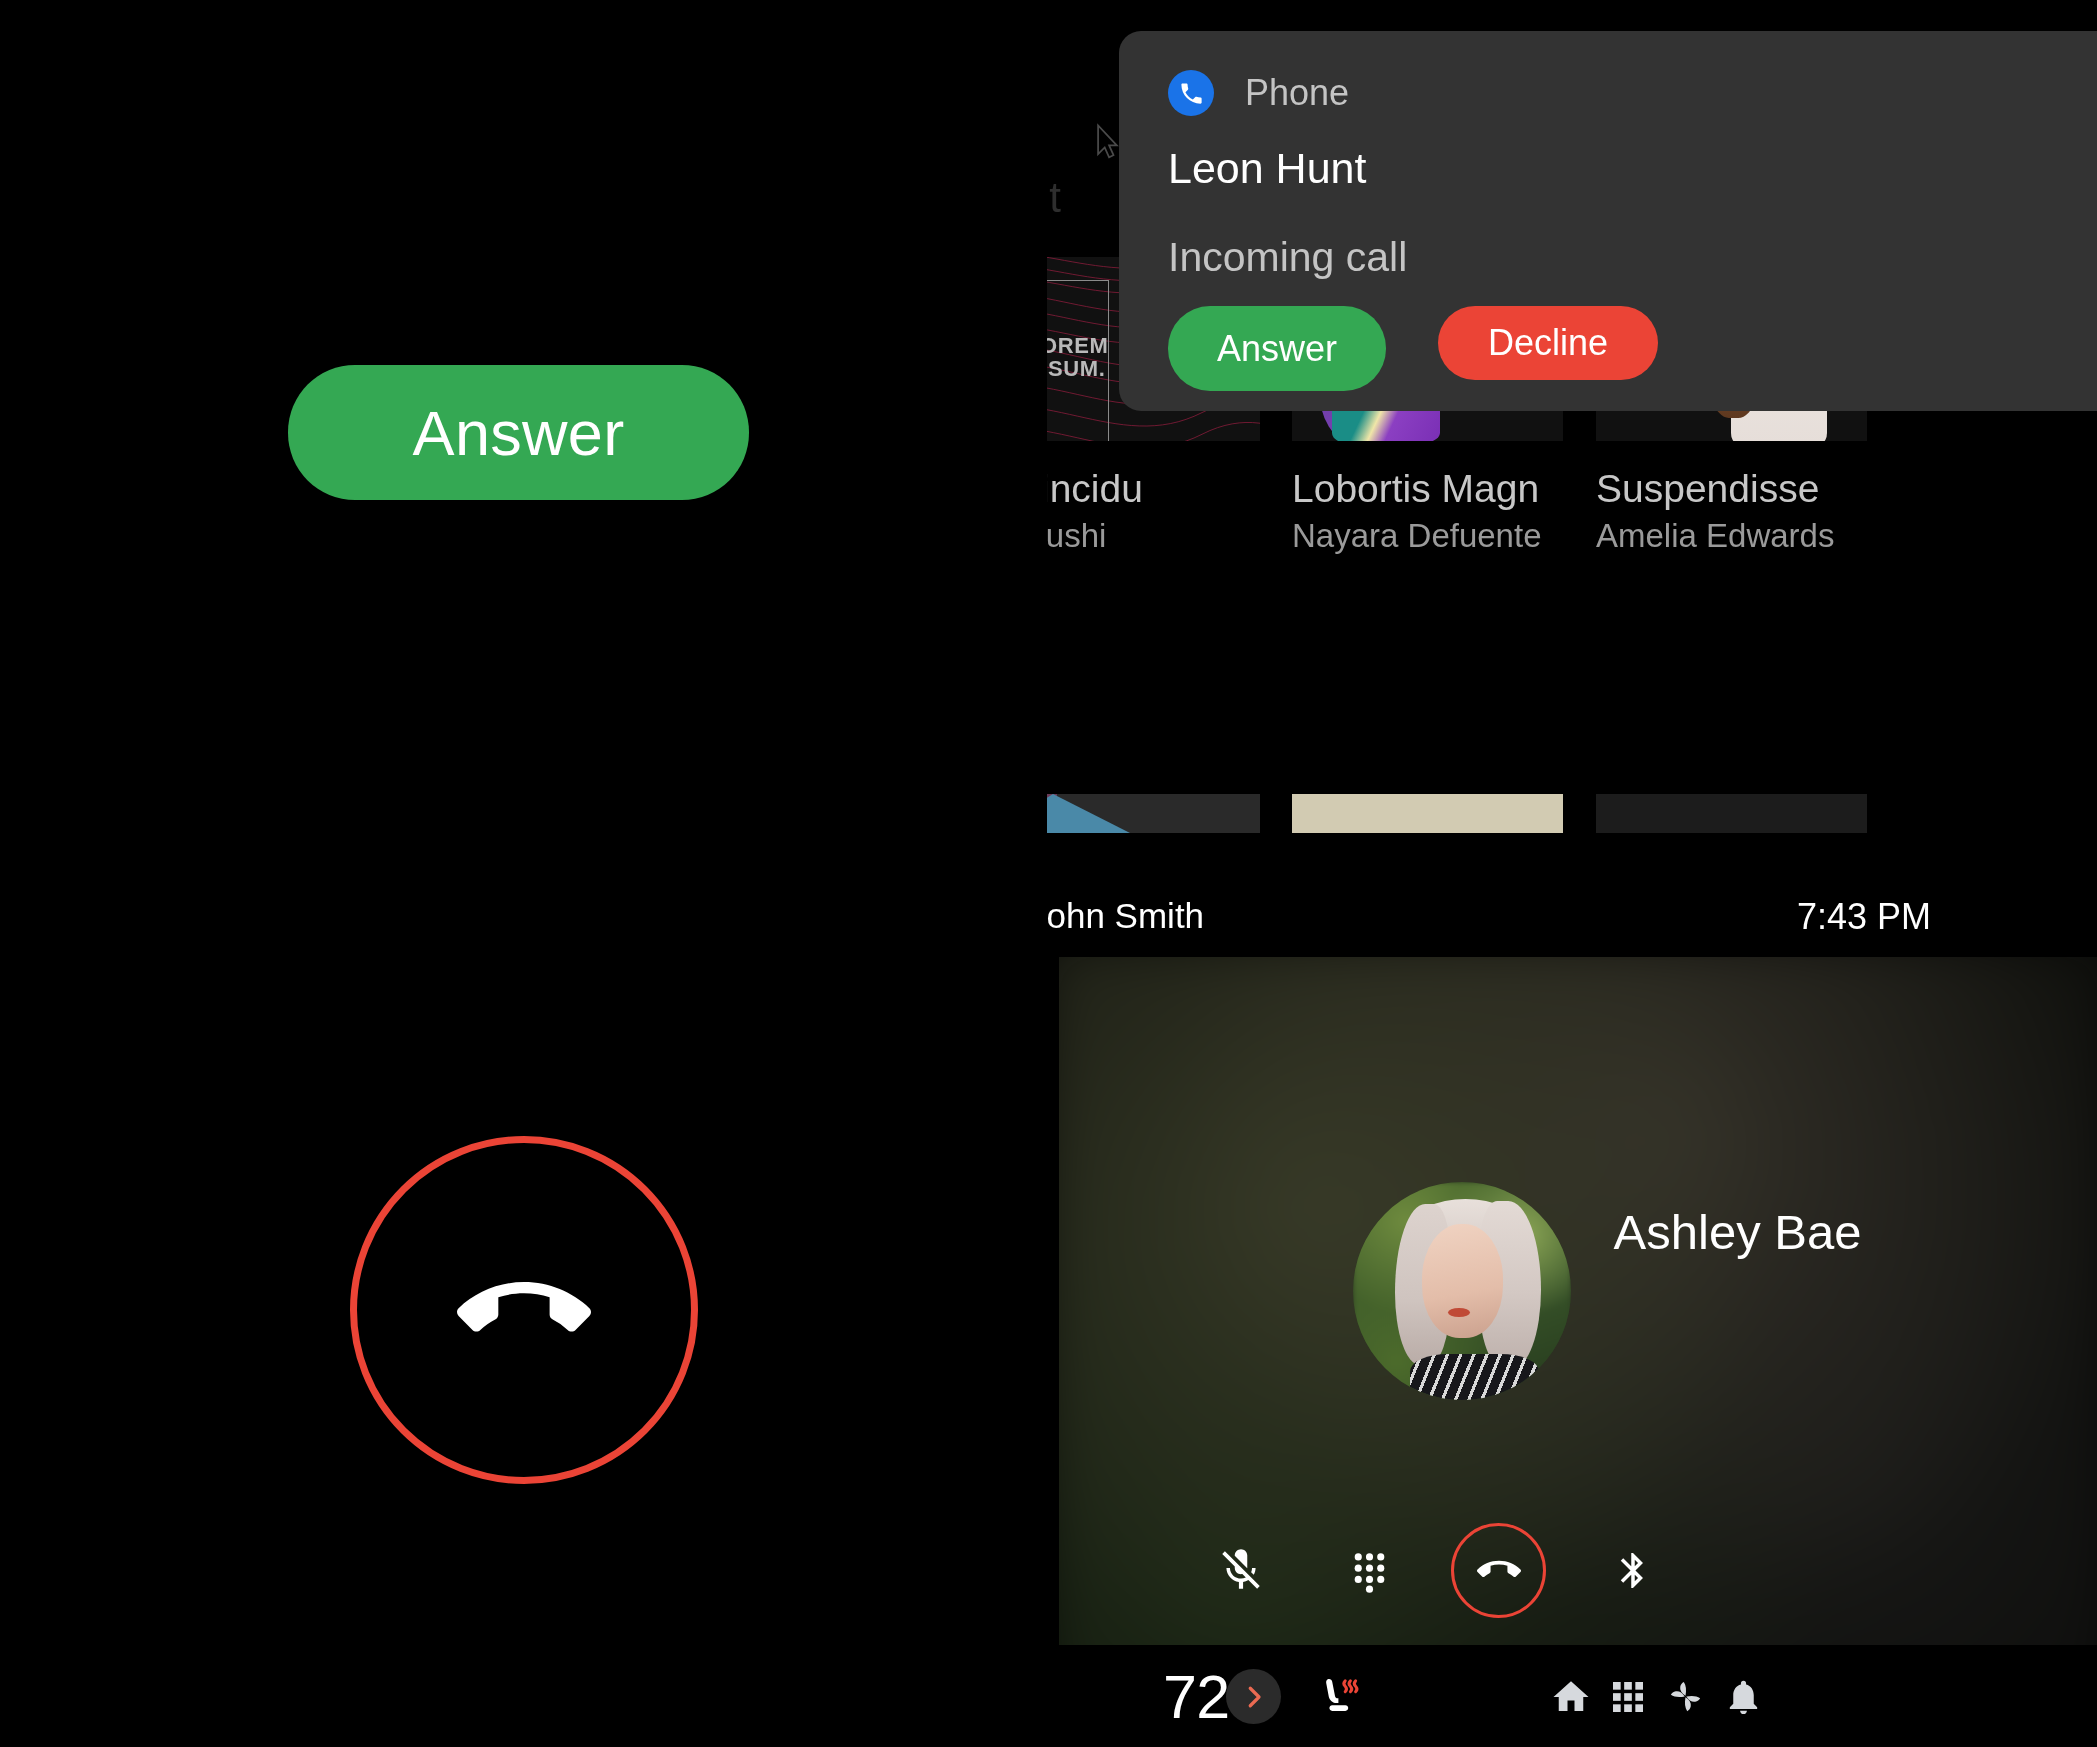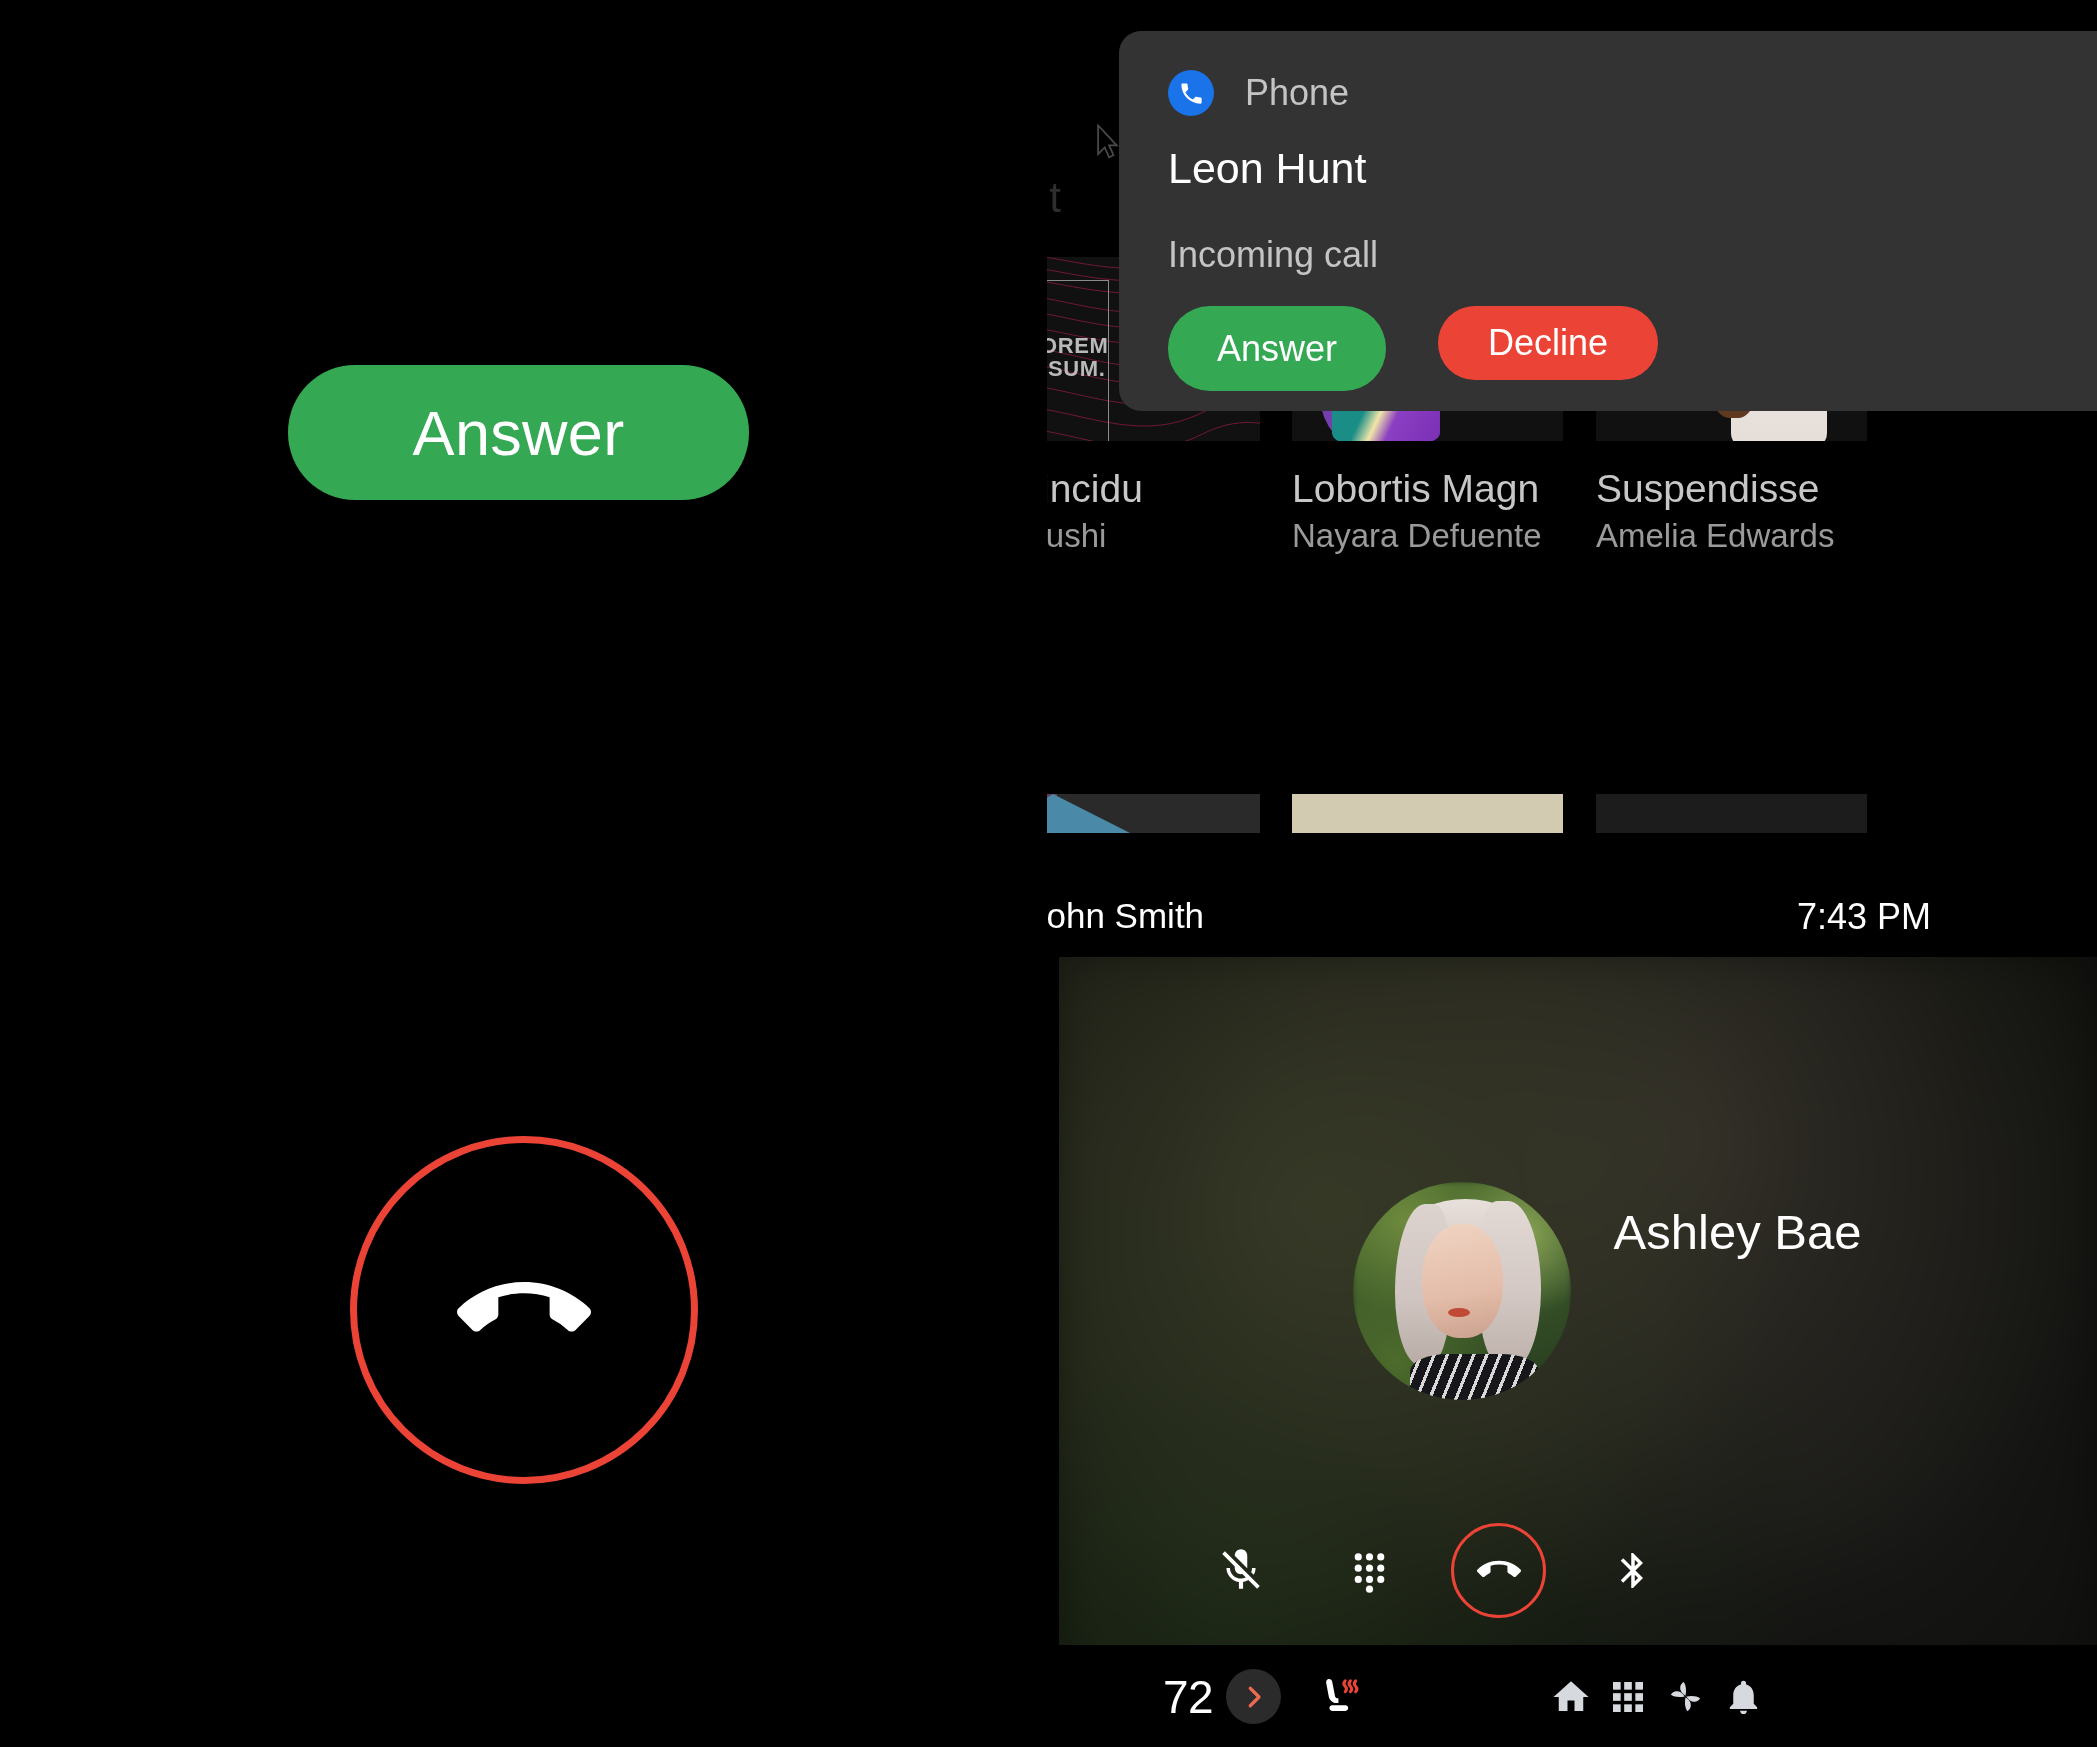--- a/index.html
+++ b/index.html
@@ -155,21 +155,21 @@
   .cc.mic{left:134px;}
   .cc.pad{left:263px;}
   .cc.end{left:392px;}
   .cc.bt{left:526px;}
   .end-ring{width:89px;height:89px;border:3.9px solid #eb4436;border-radius:50%;
     display:flex;align-items:center;justify-content:center;}
 
   
   .sysbar{position:absolute;left:1047px;bottom:0;width:1050px;height:103px;background:#000;}
   .sb-item{position:absolute;top:0;height:103px;display:flex;align-items:center;cursor:pointer;}
-  .temp{left:116px;font-size:46px;color:#fff;letter-spacing:-0.6px;}
+  .temp{left:116px;font-size:61px;color:#fff;letter-spacing:-0.6px;}
   .chev{left:179px;width:55px;height:55px;top:24px;border-radius:50%;background:#2b2b2b;
         display:flex;align-items:center;justify-content:center;}
   .seat{left:257px;width:71px;justify-content:center;}
   .navhome{left:488px;width:71px;justify-content:center;}
   .navapps{left:545px;width:71px;justify-content:center;}
   .navfan{left:603px;width:71px;justify-content:center;}
   .navbell{left:661px;width:71px;justify-content:center;}
 </style>
 </head>
 <body>
@@ -394,21 +394,21 @@
                   align-items:center;justify-content:center;">
         <svg width="27" height="27" viewBox="0 0 24 24">
           <path fill="#ffffff" d="M6.62 10.79c1.44 2.83 3.76 5.15 6.59 6.59l2.2-2.2c.27-.27.67-.36 1.02-.24 1.12.37 2.33.57 3.57.57.55 0 1 .45 1 1V20c0 .55-.45 1-1 1-9.39 0-17-7.61-17-17 0-.55.45-1 1-1h3.5c.55 0 1 .45 1 1 0 1.25.2 2.45.57 3.57.11.35.03.74-.25 1.02l-2.2 2.2z"></path>
         </svg>
       </div>
       <div style="font-size:36px;color:#c4c4c4;">Phone</div>
     </div>
 
     <div style="position:absolute;left:49px;top:116px;font-size:43px;color:#ffffff;line-height:1;">Leon Hunt</div>
 
-    <div style="position:absolute;left:49px;top:206px;font-size:36px;color:#c4c4c4;line-height:1;">Incoming call</div>
+    <div style="position:absolute;left:49px;top:206px;font-size:41px;color:#c4c4c4;line-height:1;">Incoming call</div>
 
     <div style="position:absolute;left:49px;top:275px;width:912px;height:85px;">
       <div style="position:absolute;left:0;top:0;width:218px;height:85px;background:#34a853;
                   border-radius:42px;display:flex;align-items:center;justify-content:center;cursor:pointer;">
         <span style="color:#fff;font-size:36px;">Answer</span>
       </div>
       <div style="position:absolute;left:270px;top:0;width:220px;height:74px;background:#eb4436;
                   border-radius:42px;display:flex;align-items:center;justify-content:center;cursor:pointer;">
         <span style="color:#fff;font-size:36px;">Decline</span>
       </div>

